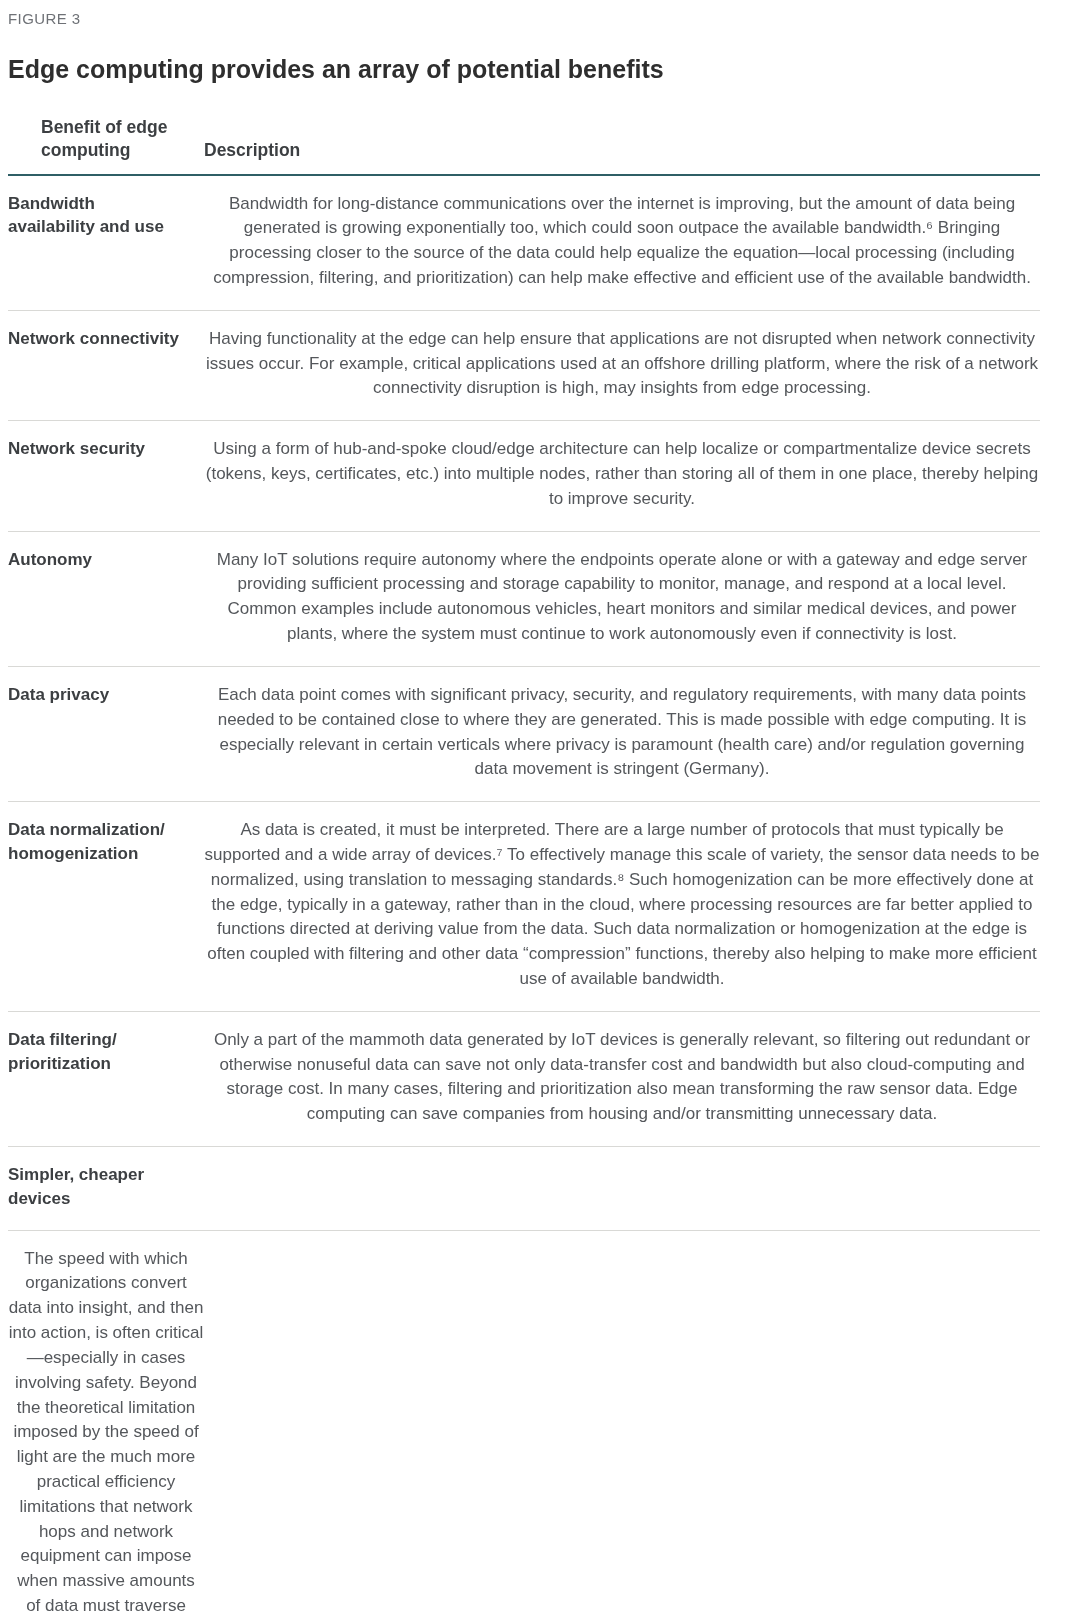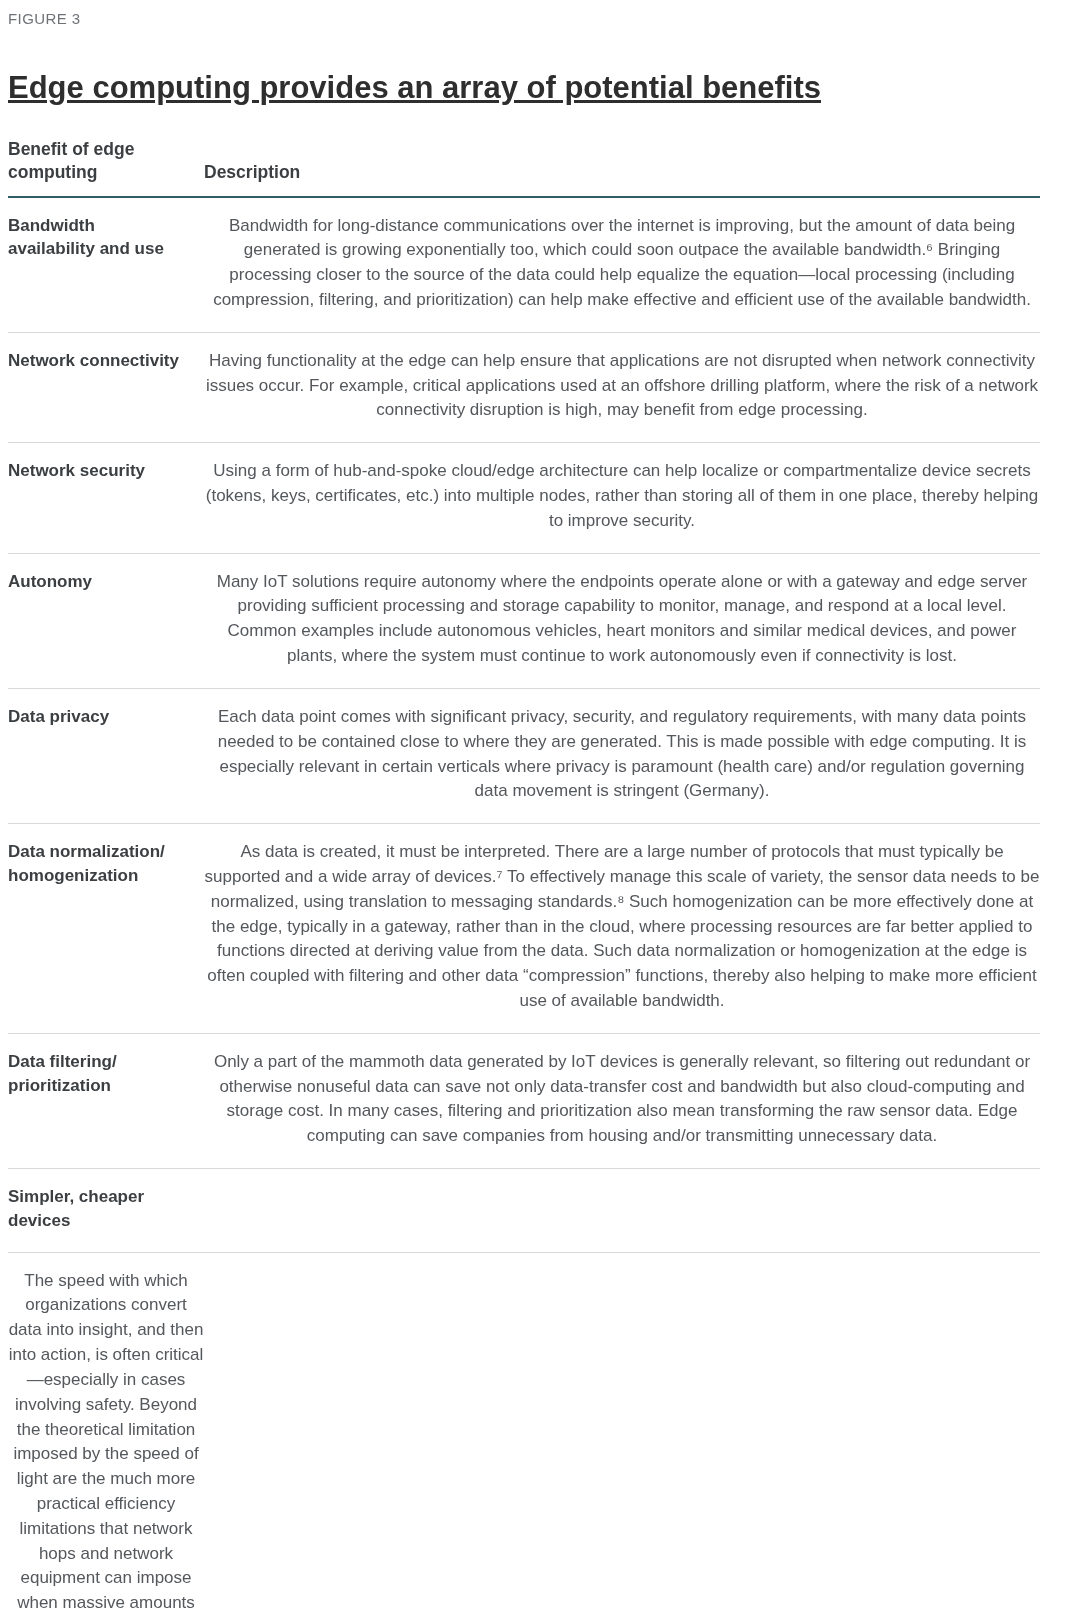--- a/index.html
+++ b/index.html
@@ -10,45 +10,44 @@
     font-family: "Liberation Sans", sans-serif;
     color: #54575b;
     -webkit-font-smoothing: antialiased;
   }
   .page { padding: 10px 40px 24px 8px; }
 
   .figure-label {
     font-size: 15px;
     color: #6e7176;
     letter-spacing: 0.4px;
-    margin-bottom: 43px;
+    margin-bottom: 28px;
   }
   .figure-title {
-    font-size: 31px;
+    font-size: 25px;
     font-weight: bold;
     color: #2e2e2e;
     margin-bottom: 32px;
-    text-decoration: underline;
   }
 
   .benefits-table { width: 100%; }
   .thead {
     display: grid;
     grid-template-columns: 196px 1fr;
     align-items: end;
     padding-bottom: 12px;
     border-bottom: 2px solid #2f5f66;
   }
   .th {
     font-size: 17.5px;
     font-weight: bold;
     color: #3c3f42;
     line-height: 1.3;
   }
-  .th.benefit-col { padding-right: 24px; }
+  .th.benefit-col { padding-right: 24px; margin-left: 33px; }
 
   .row {
     display: grid;
     grid-template-columns: 196px 1fr;
     padding: 16px 0 19px 0;
     border-bottom: 1px solid #d9d9d6;
   }
   .benefit {
     font-size: 17px;
     font-weight: bold;
@@ -90,21 +89,21 @@
       <div class="th">Description</div>
     </div>
     <div id="table-body">
   <div class="row">
     <div class="benefit">Bandwidth availability and use</div>
     <div class="desc">Bandwidth for long-distance communications over the internet is improving, but the amount of data being generated is growing exponentially too, which could soon outpace the available bandwidth.⁶ Bringing processing closer to the source of the data could help equalize the equation—local processing (including compression, filtering, and prioritization) can help make effective and efficient use of the available bandwidth.</div>
   </div>
 
   <div class="row">
     <div class="benefit">Network connectivity</div>
-    <div class="desc">Having functionality at the edge can help ensure that applications are not disrupted when network connectivity issues occur. For example, critical applications used at an offshore drilling platform, where the risk of a network connectivity disruption is high, may benefit from edge processing.</div>
+    <div class="desc">Having functionality at the edge can help ensure that applications are not disrupted when network connectivity issues occur. For example, critical applications used at an offshore drilling platform, where the risk of a network connectivity disruption is high, may insights from edge processing.</div>
   </div>
 
   <div class="row">
     <div class="benefit">Network security</div>
     <div class="desc">Using a form of hub-and-spoke cloud/edge architecture can help localize or compartmentalize device secrets (tokens, keys, certificates, etc.) into multiple nodes, rather than storing all of them in one place, thereby helping to improve security.</div>
   </div>
 
   <div class="row">
     <div class="benefit">Autonomy</div>
     <div class="desc">Many IoT solutions require autonomy where the endpoints operate alone or with a gateway and edge server providing sufficient processing and storage capability to monitor, manage, and respond at a local level. Common examples include autonomous vehicles, heart monitors and similar medical devices, and power plants, where the system must continue to work autonomously even if connectivity is lost.</div>

